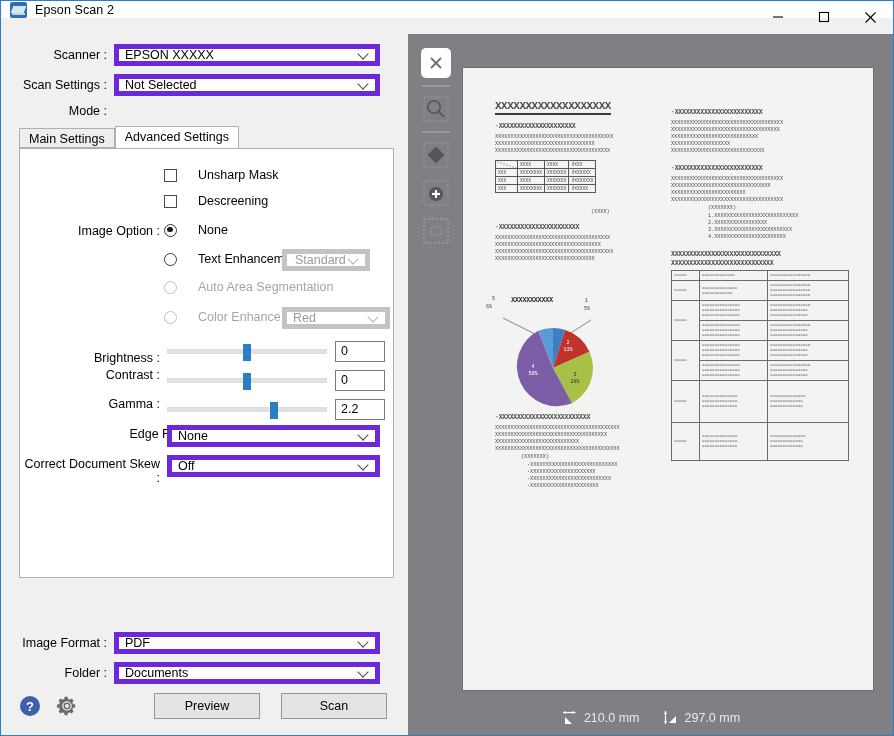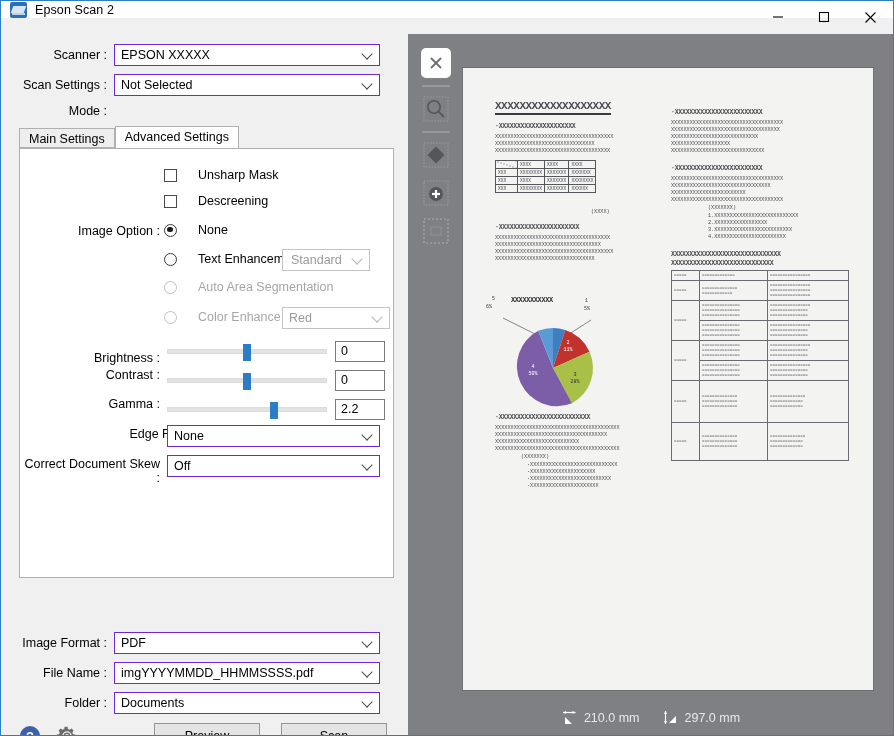--- a/index.html
+++ b/index.html
@@ -64,21 +64,21 @@
     display: flex; align-items: center;
     margin-bottom: 8px;
   }
   .row .lbl {
     width: 113px; text-align: right;
     font-size: 12.5px; color: #000;
     padding-right: 7px; flex: none;
   }
   .combo {
     height: 22px;
-    border: 1px solid #6d28d9;
+    border: 5px solid #6d28d9;
     background: #ffffff;
     display: flex; align-items: center;
     position: relative;
     font-size: 12.5px; color: #000;
     padding-left: 6px;
     cursor: default;
   }
   .combo.dis { color: #9a9a9a; border-color: #c3c3c3; }
   .chev {
     position: absolute; right: 8px; top: 50%;
@@ -391,27 +391,20 @@
         <span>Off</span>
         <span class="chev"></span>
       </div>
     </div>
 
     <div id="bottom">
       <div class="row">
         <div class="lbl">Image Format :</div>
         <div class="combo">
           <span>PDF</span>
-          <span class="chev"></span>
-        </div>
-      </div>
-      <div class="row">
-        <div class="lbl">File Name :</div>
-        <div class="combo">
-          <span>imgYYYYMMDD_HHMMSSSS.pdf</span>
           <span class="chev"></span>
         </div>
       </div>
       <div class="row">
         <div class="lbl">Folder :</div>
         <div class="combo">
           <span>Documents</span>
           <span class="chev"></span>
         </div>
       </div>

